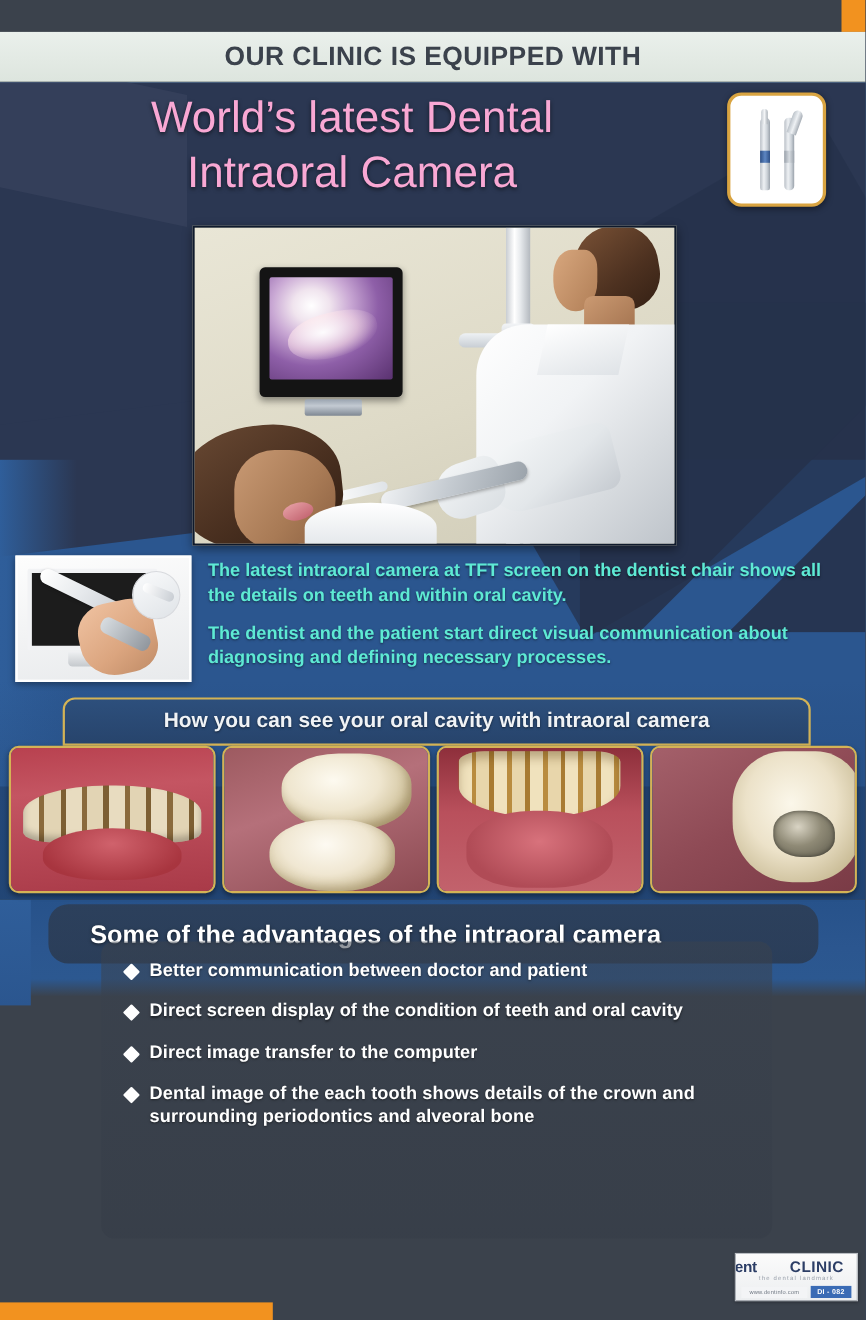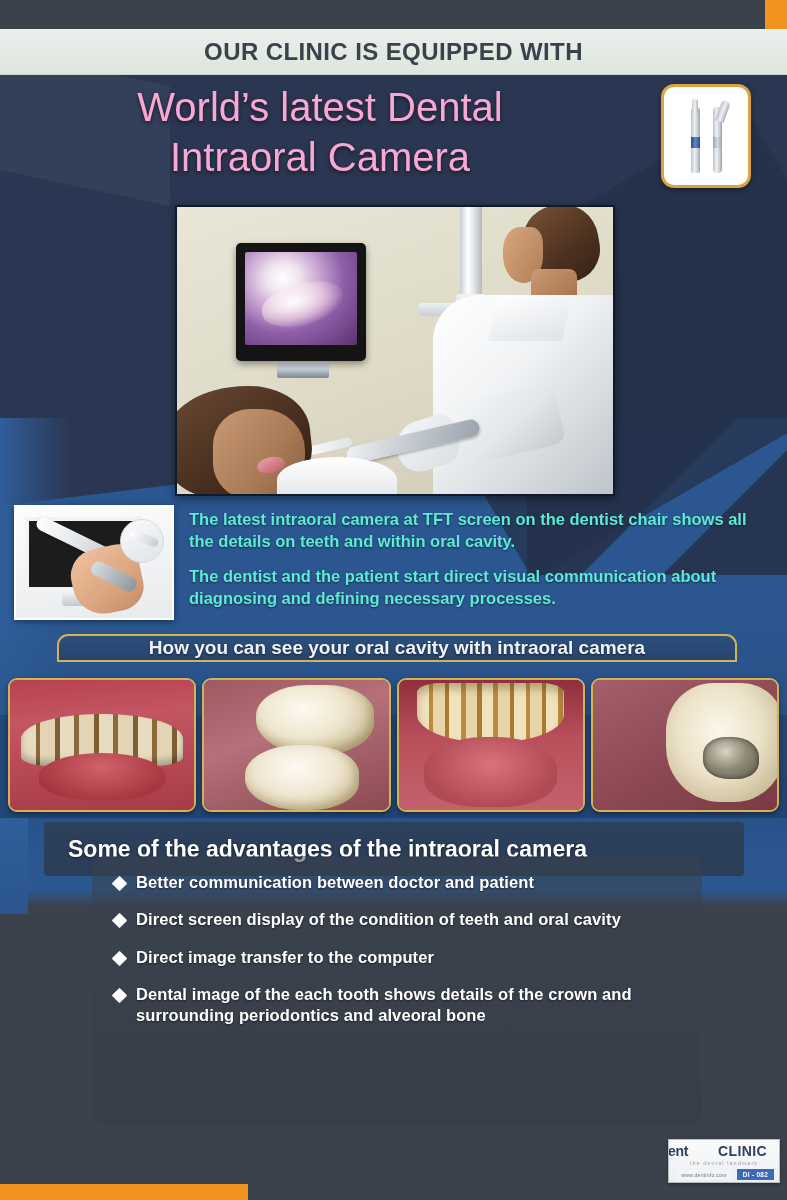--- a/index.html
+++ b/index.html
@@ -298,21 +298,21 @@
   
   .intro {
     position:absolute; left:189px; top:508px; width:574px; z-index:6;
     color:#5eead4; font-size:16.5px; font-weight:bold; line-height:1.34;
     text-shadow:0 1px 2px rgba(0,0,0,.5);
   }
   .intro p + p { margin-top:13px; }
 
   
   .banner {
-    position:absolute; left:57px; top:634px; width:680px; height:28px;
+    position:absolute; left:57px; top:634px; width:680px; height:44px;
     background:linear-gradient(180deg,#2d4f7c 0%,#27446c 100%);
     border:2px solid #d4b355; border-radius:11px 11px 0 0;
     display:flex; align-items:center; justify-content:center; z-index:7;
   }
   .banner span {
     color:#f0f3f6; font-size:19px; font-weight:bold;
     text-shadow:0 1px 2px rgba(0,0,0,.55);
   }
 
   
@@ -397,22 +397,22 @@
     background:linear-gradient(180deg,#2c5890 0%,#3b424c 100%);
   }
   .lower .lside {
     position:absolute; left:0; top:0; width:28px; height:96px;
     background:linear-gradient(180deg,#2f5e9a,#2b568f);
   }
 
   .adv-head {
     position:absolute; left:44px; top:822px; width:700px; height:54px;
     background:linear-gradient(180deg,rgba(46,57,74,.72) 0%,rgba(42,52,68,.72) 100%);
-    border-radius:4px; z-index:6;
-    display:flex; align-items:center; padding-left:24px;
+    border-radius:18px; z-index:6;
+    display:flex; align-items:center; padding-left:38px;
   }
   .adv-head span {
     color:#ffffff; font-size:23px; font-weight:bold;
     text-shadow:0 1px 3px rgba(0,0,0,.55);
   }
 
   .adv-panel {
     position:absolute; left:92px; top:856px; width:610px; height:270px;
     background:linear-gradient(180deg,rgba(58,66,78,.55) 0%,rgba(52,59,70,.45) 100%);
     border-radius:12px; z-index:6;

